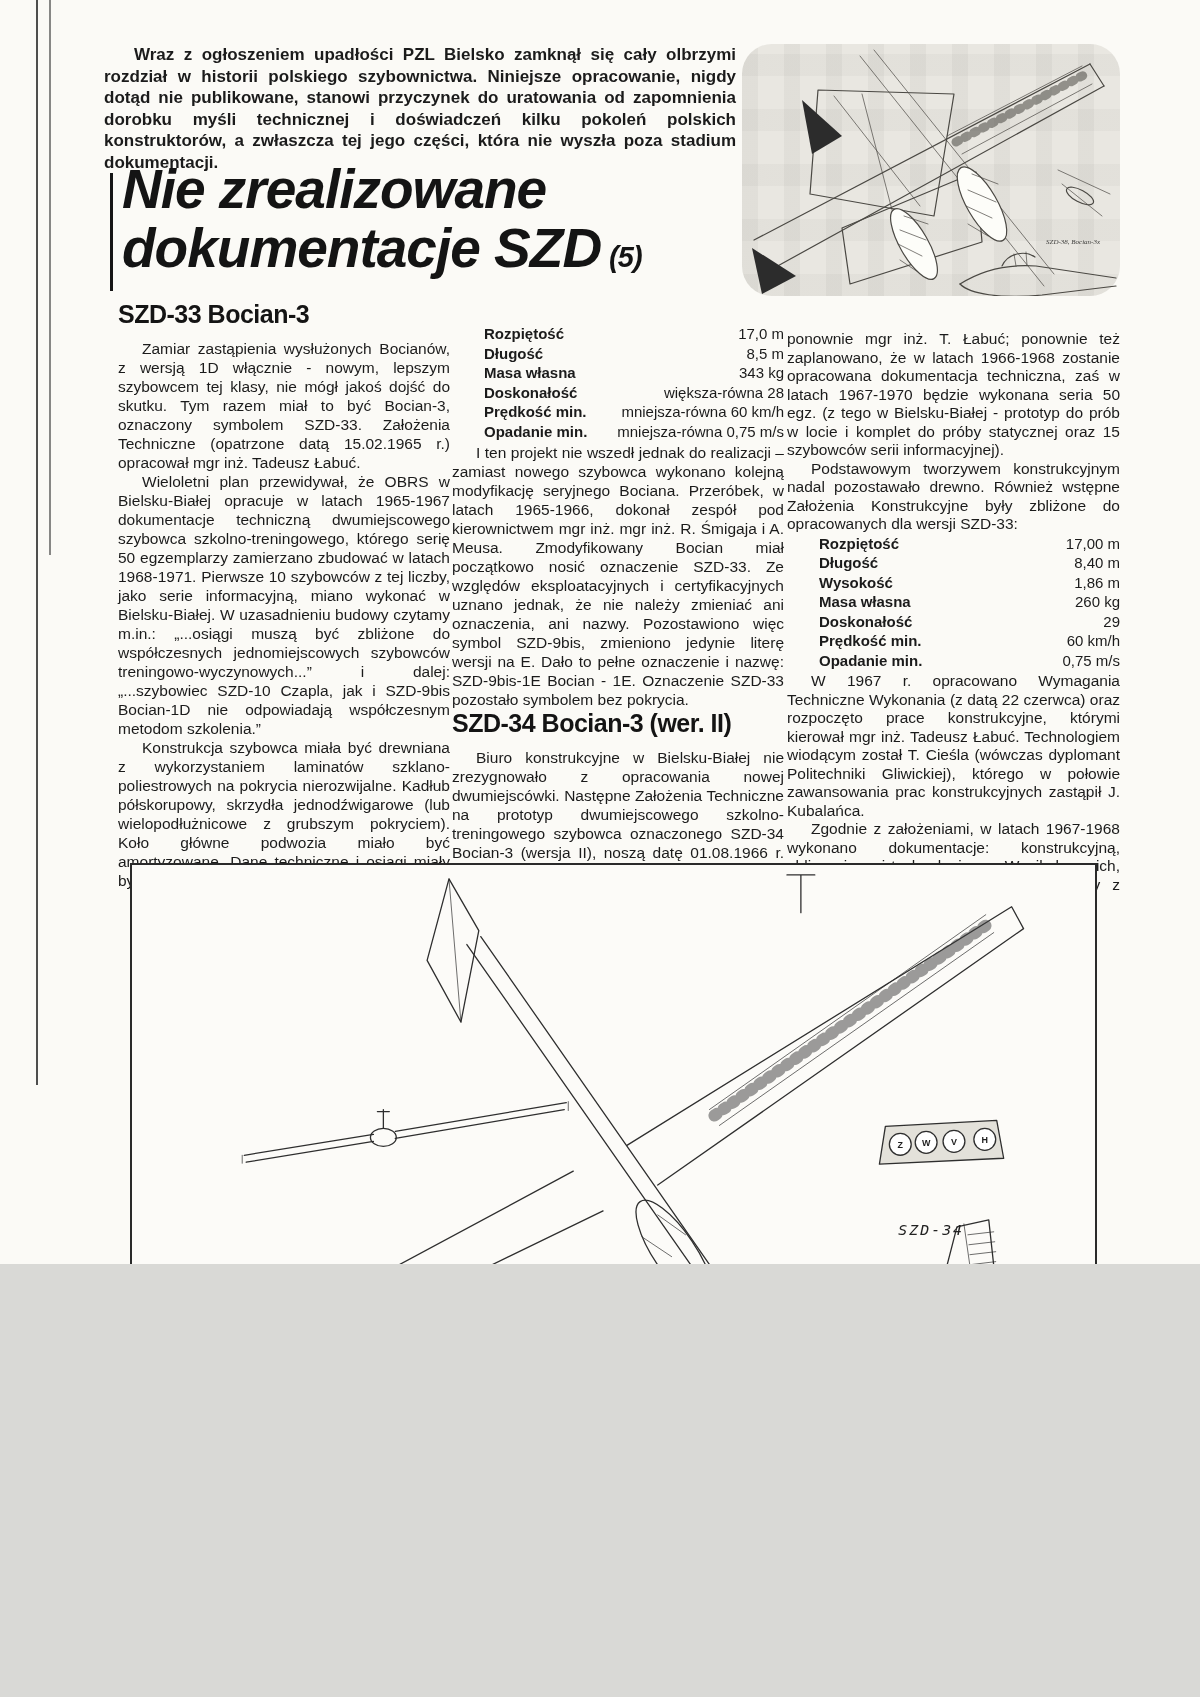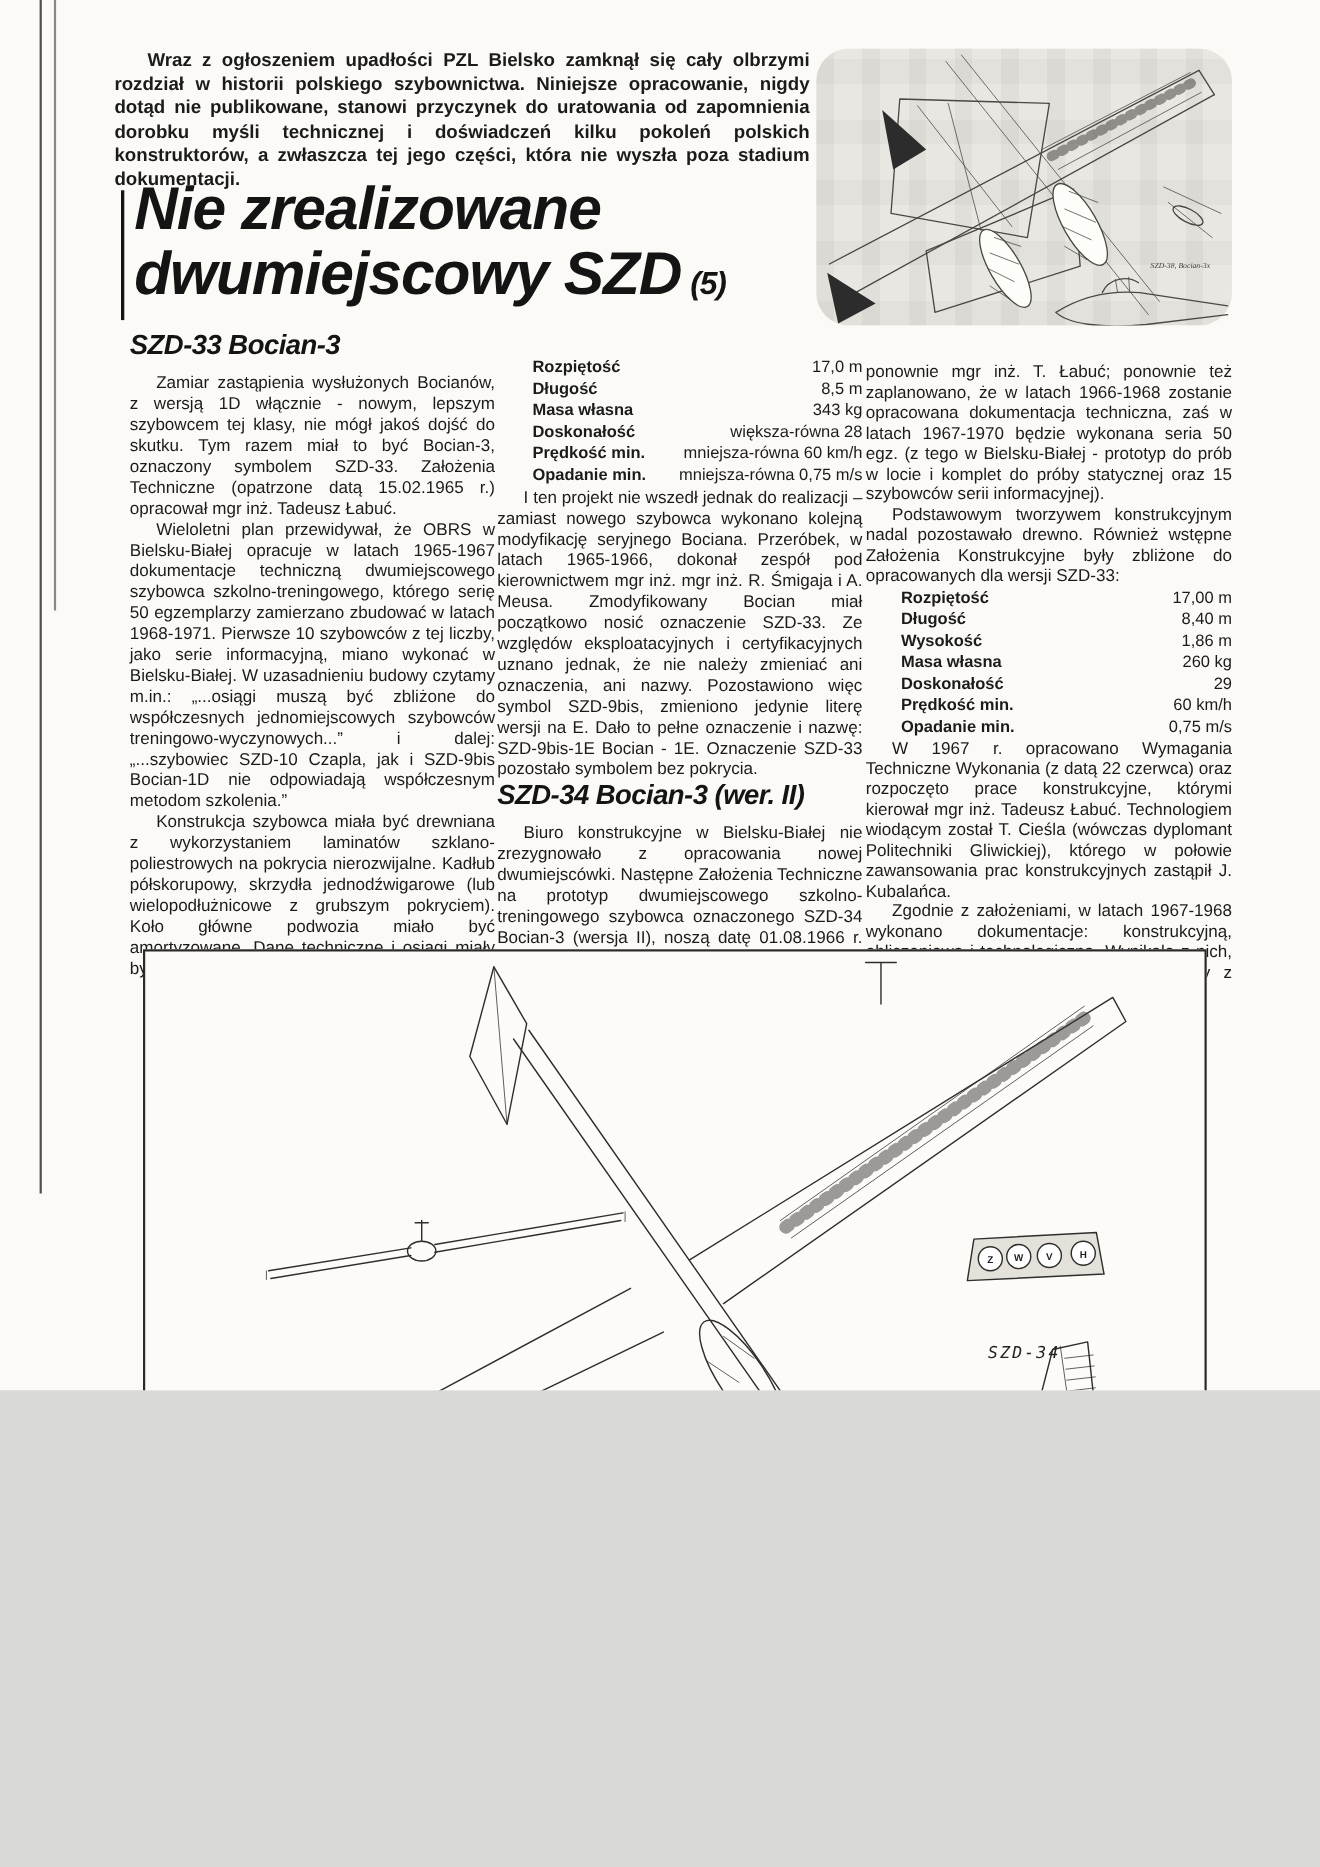--- a/index.html
+++ b/index.html
@@ -37,21 +37,21 @@
   }
   .top-figure svg { display:block; }
 
   .col { position:absolute; text-align:justify; }
   .col p { margin:0; }
   .col .ind { text-indent:24px; }
   .col1 { left:118px; top:300px; width:332px; font-size:15.5px; line-height:19px; }
   .col2 { left:452px; top:324px; width:332px; font-size:15.5px; line-height:19px; }
   .col3 { left:787px; top:330px; width:333px; font-size:15.5px; line-height:18.5px; }
   .sec-heading {
-    margin:0 0 10px 0; font-style:italic; font-weight:bold; font-size:25px; line-height:29px; letter-spacing:-0.5px; color:#141414;
+    margin:0 0 10px 0; font-weight:bold; font-size:25px; line-height:29px; letter-spacing:-0.5px; color:#141414;
   }
   .sec-heading.mid { }
   .specs { margin:0 0 2px 0; }
   .spec-row { display:flex; justify-content:space-between; font-size:15px; line-height:19.5px; }
   .spec-label { font-weight:bold;margin-left:32px; }
   .spec-value { text-align:right; }
 
   .drawing-frame {
     position:absolute; left:130px; top:863px; width:967px; height:675px;
     border:2px solid #2a2a2a; box-sizing:border-box; background:#fcfbf8;
@@ -99,21 +99,21 @@
 
   <div class="scan-a"></div>
   <div class="scan-b"></div>
   <div class="scan-c"></div>
   <div class="smudge-a"></div>
   <div class="smudge-b"></div>
 
   <p class="intro">Wraz z ogłoszeniem upadłości PZL Bielsko zamknął się cały olbrzymi rozdział w historii polskiego szybownictwa. Niniejsze opracowanie, nigdy dotąd nie publikowane, stanowi przyczynek do uratowania od zapomnienia dorobku myśli technicznej i doświadczeń kilku pokoleń polskich konstruktorów, a zwłaszcza tej jego części, która nie wyszła poza stadium dokumentacji.</p>
 
   <div class="title-rule"></div>
-  <h1 class="title"><span>Nie zrealizowane</span><br><span>dwumiejscowy SZD</span><span class="title-num">(5)</span></h1>
+  <h1 class="title"><span>Nie zrealizowane</span><br><span>dokumentacje SZD</span><span class="title-num">(5)</span></h1>
 
   <figure class="top-figure">
     <svg viewBox="0 0 378 252" width="378" height="252">
       <g class="skg">
         <g>
           <path d="M12,196 L348,20"></path>
           <path d="M32,224 L362,42"></path>
           <path d="M348,20 L362,42"></path>
           <line class="ladder-g" x1="214" y1="98" x2="344" y2="30"></line>
           <path class="thin" d="M205,92 L340,22 M220,110 L350,40"></path>

